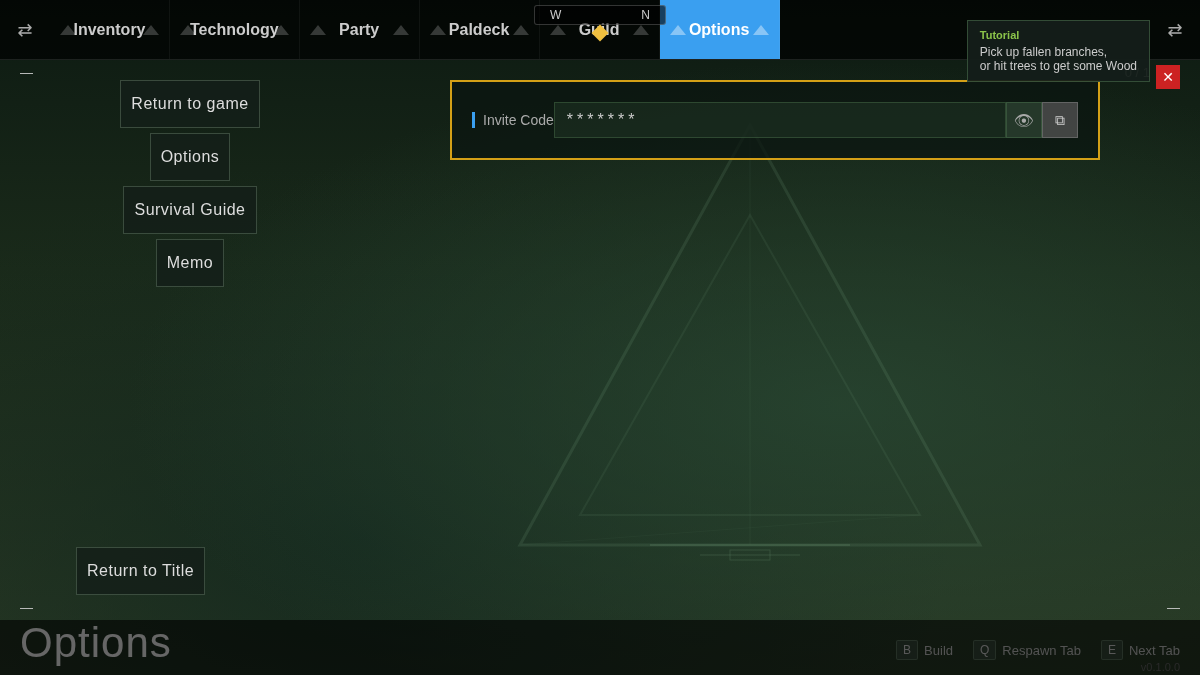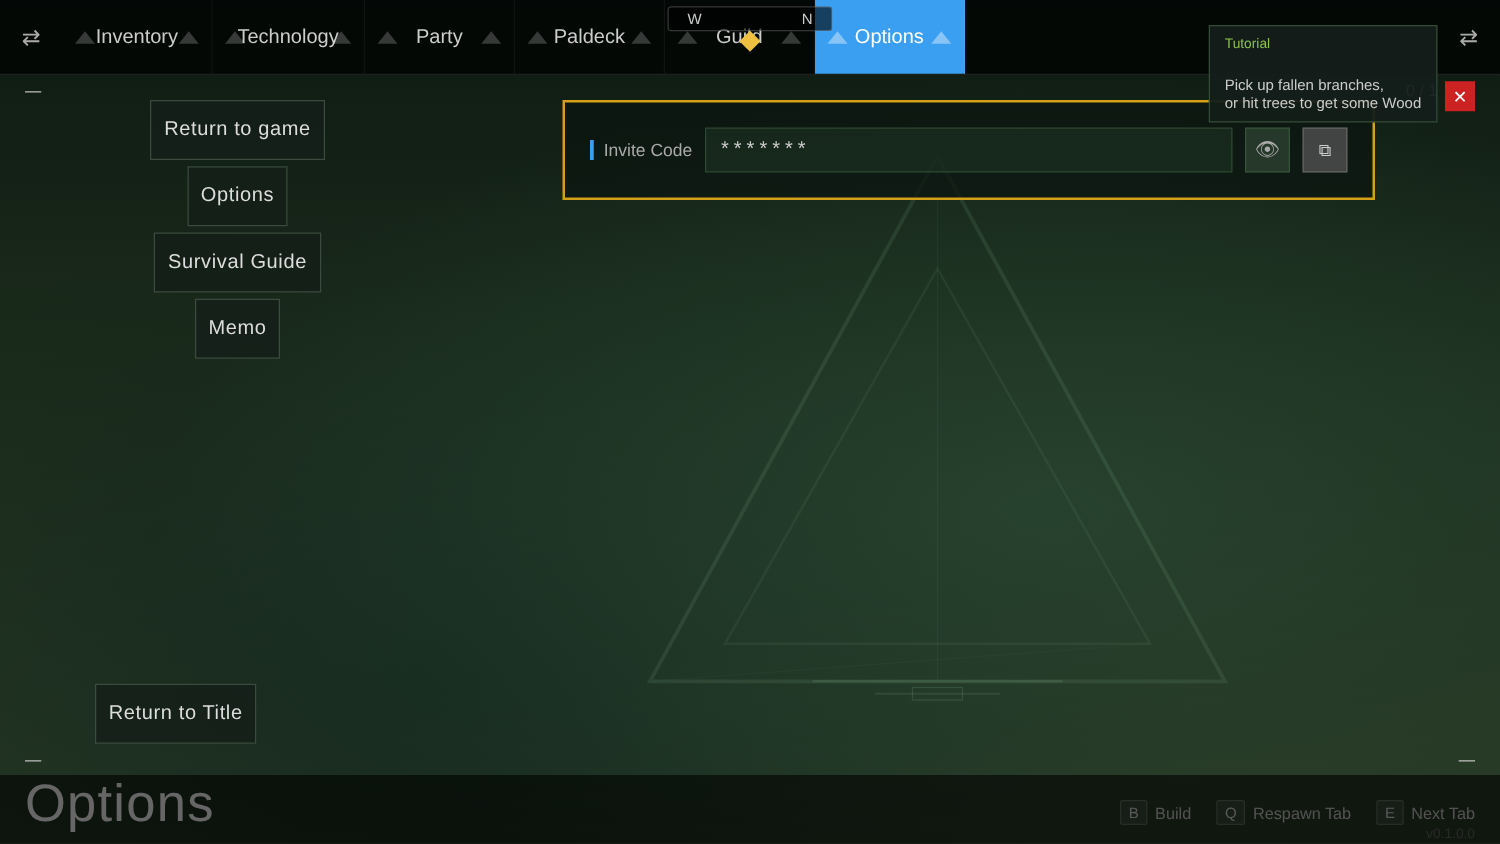--- a/index.html
+++ b/index.html
@@ -68,21 +68,21 @@
     }
 
     .nav-tab {
       height: 100%;
       display: flex;
       align-items: center;
       justify-content: center;
       padding: 0 20px;
       color: #ccc;
       font-size: 16px;
-      font-weight: 400;
+      font-weight: 700;
       cursor: pointer;
       position: relative;
       min-width: 120px;
       border-right: 1px solid rgba(255,255,255,0.05);
     }
 
     .nav-tab::before {
       content: '';
       position: absolute;
       left: 10px;
@@ -169,23 +169,23 @@
       border: 1px solid rgba(100,150,100,0.4);
       padding: 8px 12px;
       color: #ccc;
       font-size: 12px;
       z-index: 20;
       max-width: 200px;
     }
 
     .tutorial-header {
       color: #8bc34a;
-      font-weight: normal;
+      font-weight: bold;
       font-size: 11px;
-      margin-bottom: 20px;
+      margin-bottom: 4px;
     }
 
     
     .counter-top-right {
       position: absolute;
       top: 65px;
       right: 50px;
       color: #ccc;
       font-size: 13px;
       z-index: 15;
@@ -287,21 +287,20 @@
     .invite-box {
       border: 2px solid #d4a017;
       background: rgba(10,20,15,0.7);
       padding: 20px;
       width: 100%;
     }
 
     .invite-row {
       display: flex;
       align-items: center;
-      gap: 10px;
     }
 
     .invite-label {
       color: #aaa;
       font-size: 14px;
       white-space: nowrap;
       border-left: 3px solid #3a9ff0;
       padding-left: 8px;
     }
 

